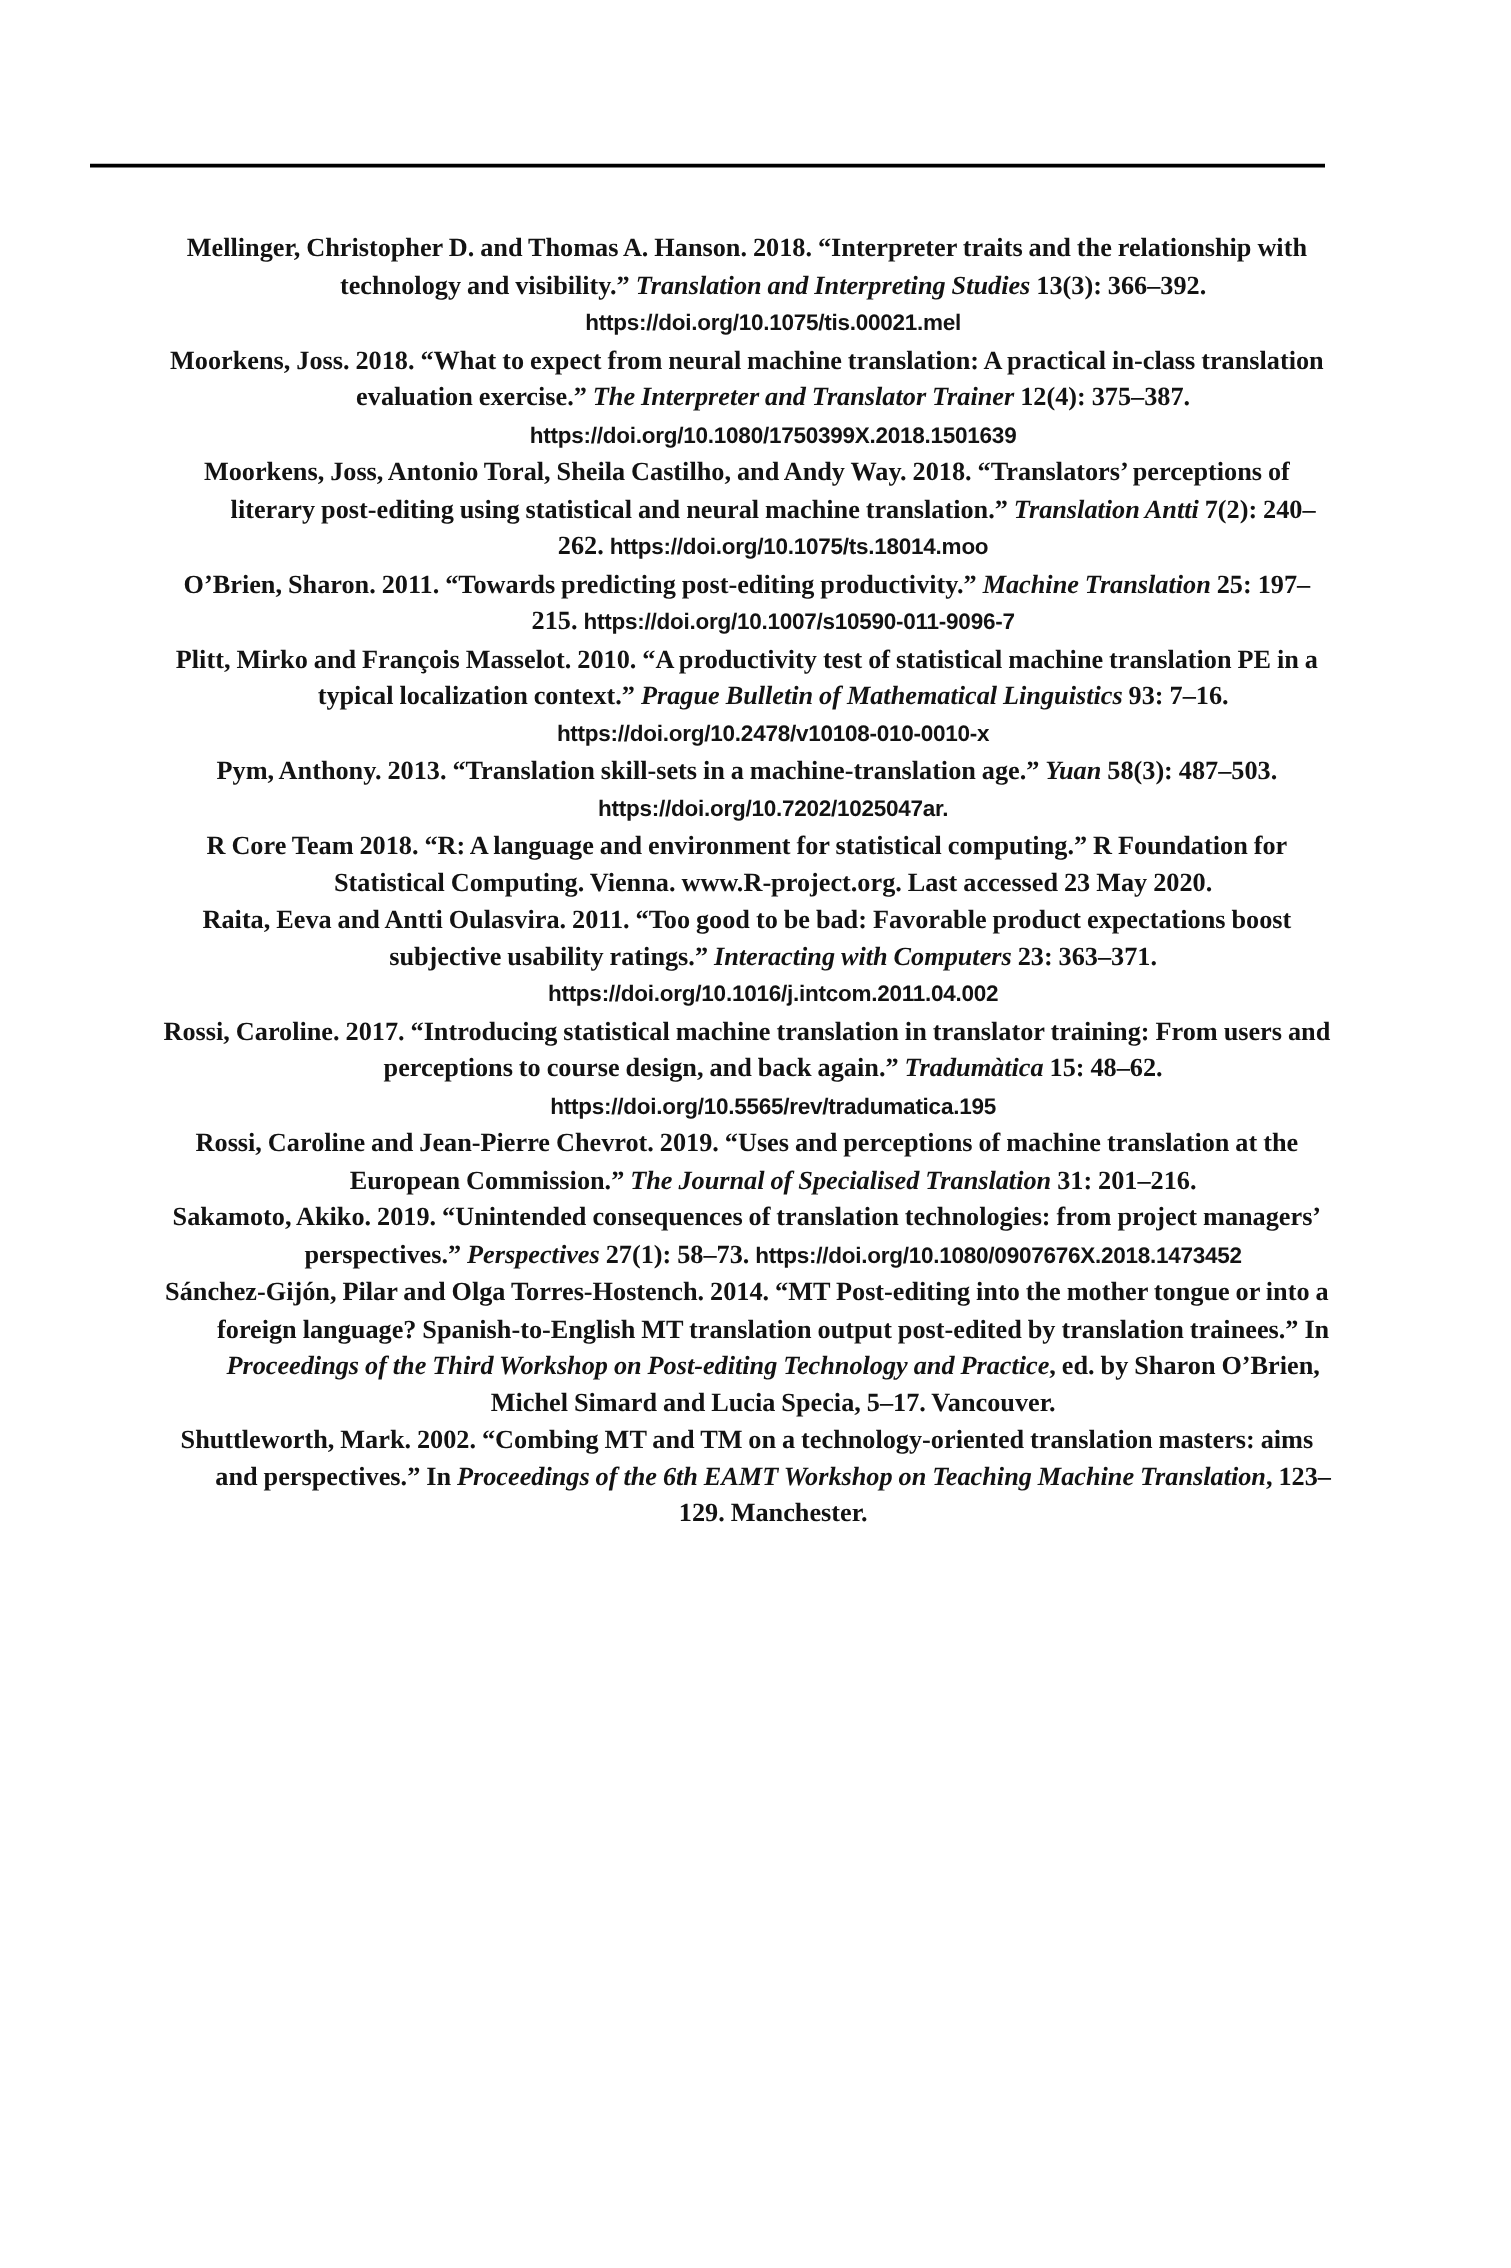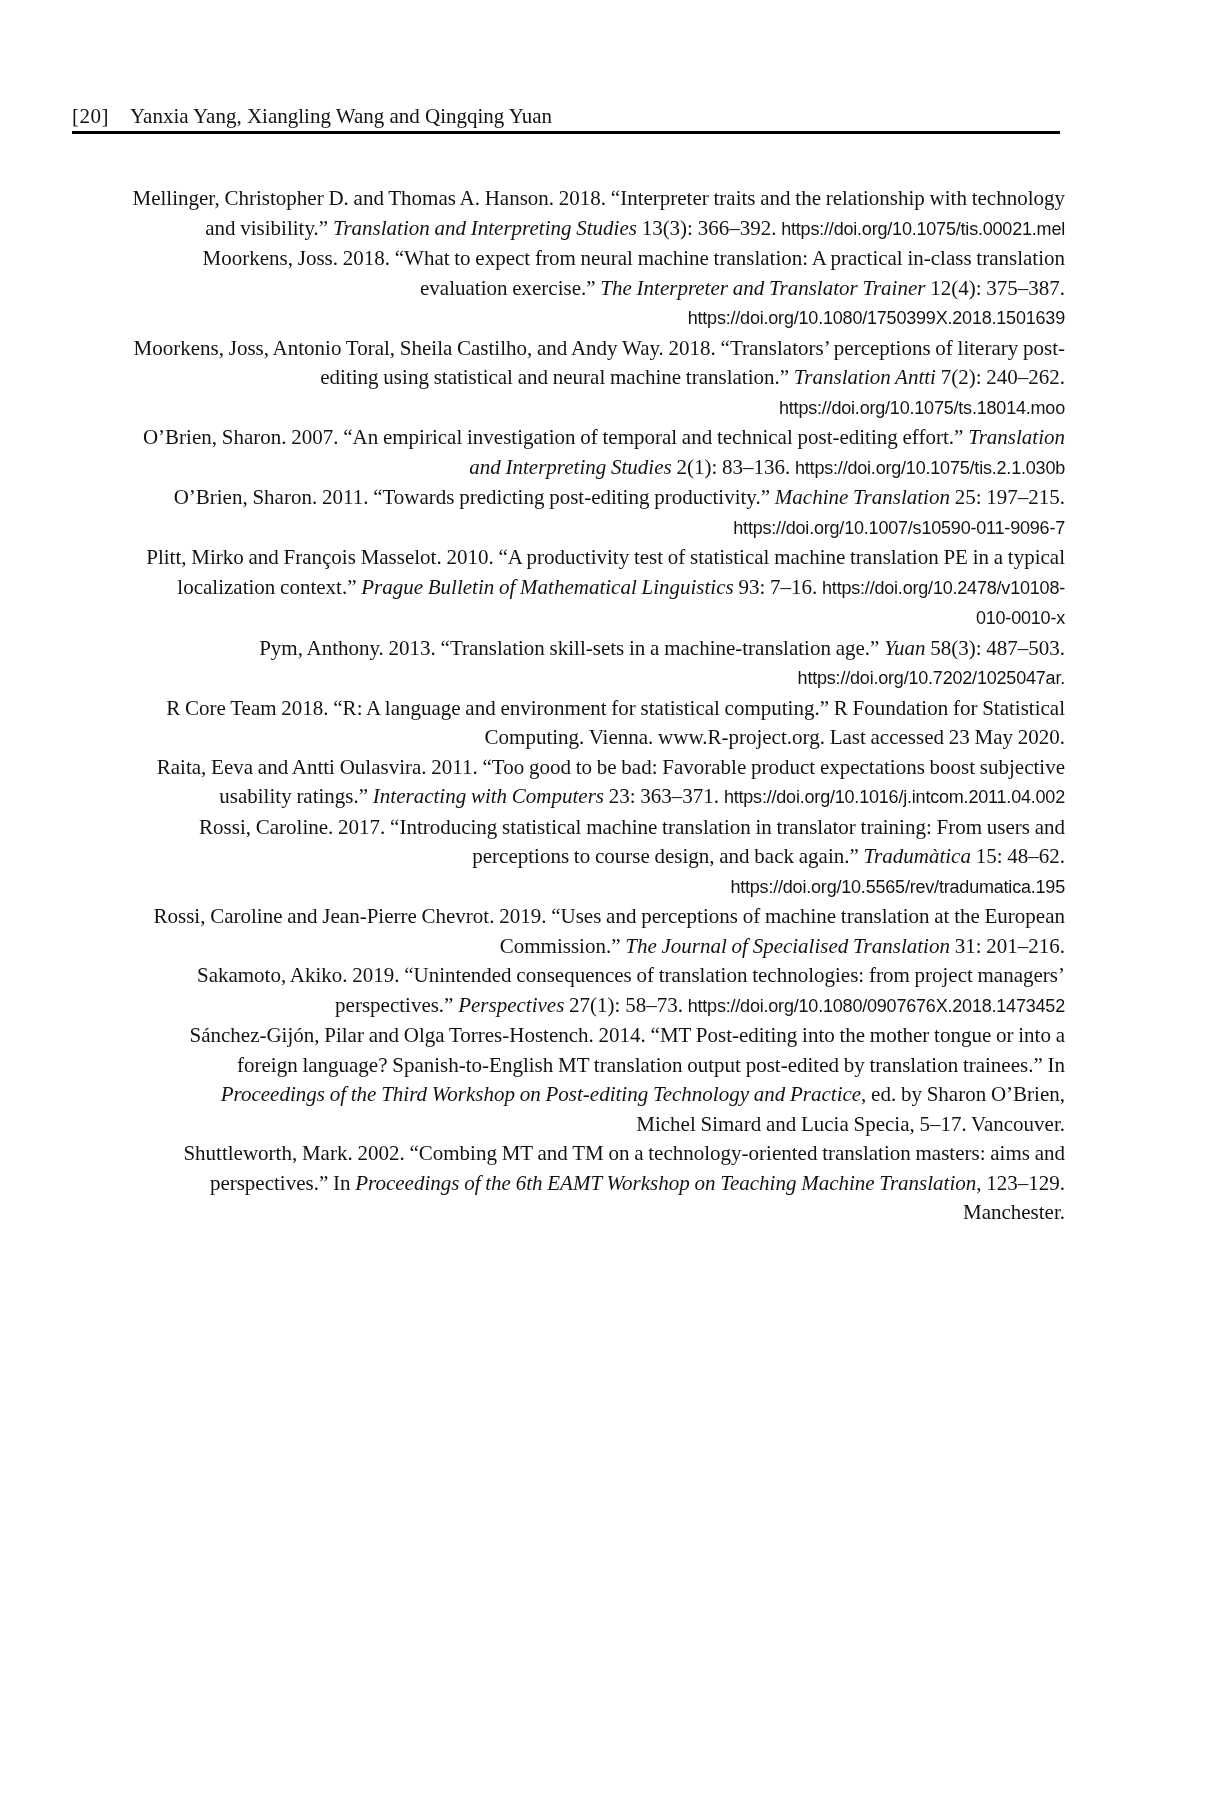--- a/index.html
+++ b/index.html
@@ -48,46 +48,42 @@
     top: 184px;
     left: 130px;
     width: 935px;
   }
   .ref {
     margin: 0;
     padding-left: 42px;
     text-indent: -42px;
     font-size: 21px;
     line-height: 29.5px;
-    text-align: right;
+    text-align: center;
     word-spacing: -0.5px;
+    font-weight: bold;
   }
   .ref em {
     font-style: italic;
   }
   .ref .doi {
     font-family: "Liberation Sans", "DejaVu Sans", sans-serif;
     font-size: 18px;
     letter-spacing: -0.2px;
   }
 </style>
 </head>
 <body>
 
 <div class="page">
-  <div class="page-header">
-    <span class="page-number">[20]</span>
-    <span class="running-head">Yanxia Yang, Xiangling Wang and Qingqing Yuan</span>
-  </div>
   <div class="header-rule"></div>
   <div class="ref-list" id="ref-list">
       <p class="ref"><span>Mellinger, Christopher D. and Thomas A. Hanson. 2018. “Interpreter traits and the relationship with technology and visibility.” </span><em>Translation and Interpreting Studies</em><span> 13(3): 366–392. </span><span class="doi">https://doi.org/10.1075/tis.00021.mel</span></p>
       <p class="ref"><span>Moorkens, Joss. 2018. “What to expect from neural machine translation: A practical in-class translation evaluation exercise.” </span><em>The Interpreter and Translator Trainer</em><span> 12(4): 375–387. </span><span class="doi">https://doi.org/10.1080/1750399X.2018.1501639</span></p>
       <p class="ref"><span>Moorkens, Joss, Antonio Toral, Sheila Castilho, and Andy Way. 2018. “Translators’ perceptions of literary post-editing using statistical and neural machine translation.” </span><em>Translation Antti</em><span> 7(2): 240–262. </span><span class="doi">https://doi.org/10.1075/ts.18014.moo</span></p>
-      <p class="ref"><span>O’Brien, Sharon. 2007. “An empirical investigation of temporal and technical post-editing effort.” </span><em>Translation and Interpreting Studies</em><span> 2(1): 83–136. </span><span class="doi">https://doi.org/10.1075/tis.2.1.030b</span></p>
       <p class="ref"><span>O’Brien, Sharon. 2011. “Towards predicting post-editing productivity.” </span><em>Machine Translation</em><span> 25: 197–215. </span><span class="doi">https://doi.org/10.1007/s10590-011-9096-7</span></p>
       <p class="ref"><span>Plitt, Mirko and François Masselot. 2010. “A productivity test of statistical machine translation PE in a typical localization context.” </span><em>Prague Bulletin of Mathematical Linguistics</em><span> 93: 7–16. </span><span class="doi">https://doi.org/10.2478/v10108-010-0010-x</span></p>
       <p class="ref"><span>Pym, Anthony. 2013. “Translation skill-sets in a machine-translation age.” </span><em>Yuan</em><span> 58(3): 487–503. </span><span class="doi">https://doi.org/10.7202/1025047ar.</span></p>
       <p class="ref"><span>R Core Team 2018. “R: A language and environment for statistical computing.” R Foundation for Statistical Computing. Vienna. www.R-project.org. Last accessed 23 May 2020.</span></p>
       <p class="ref"><span>Raita, Eeva and Antti Oulasvira. 2011. “Too good to be bad: Favorable product expectations boost subjective usability ratings.” </span><em>Interacting with Computers</em><span> 23: 363–371. </span><span class="doi">https://doi.org/10.1016/j.intcom.2011.04.002</span></p>
       <p class="ref"><span>Rossi, Caroline. 2017. “Introducing statistical machine translation in translator training: From users and perceptions to course design, and back again.” </span><em>Tradumàtica</em><span> 15: 48–62. </span><span class="doi">https://doi.org/10.5565/rev/tradumatica.195</span></p>
       <p class="ref"><span>Rossi, Caroline and Jean-Pierre Chevrot. 2019. “Uses and perceptions of machine translation at the European Commission.” </span><em>The Journal of Specialised Translation</em><span> 31: 201–216.</span></p>
       <p class="ref"><span>Sakamoto, Akiko. 2019. “Unintended consequences of translation technologies: from project managers’ perspectives.” </span><em>Perspectives</em><span> 27(1): 58–73. </span><span class="doi">https://doi.org/10.1080/0907676X.2018.1473452</span></p>
       <p class="ref"><span>Sánchez-Gijón, Pilar and Olga Torres-Hostench. 2014. “MT Post-editing into the mother tongue or into a foreign language? Spanish-to-English MT translation output post-edited by translation trainees.” In </span><em>Proceedings of the Third Workshop on Post-editing Technology and Practice</em><span>, ed. by Sharon O’Brien, Michel Simard and Lucia Specia, 5–17. Vancouver.</span></p>
       <p class="ref"><span>Shuttleworth, Mark. 2002. “Combing MT and TM on a technology-oriented translation masters: aims and perspectives.” In </span><em>Proceedings of the 6th EAMT Workshop on Teaching Machine Translation</em><span>, 123–129. Manchester.</span></p>

